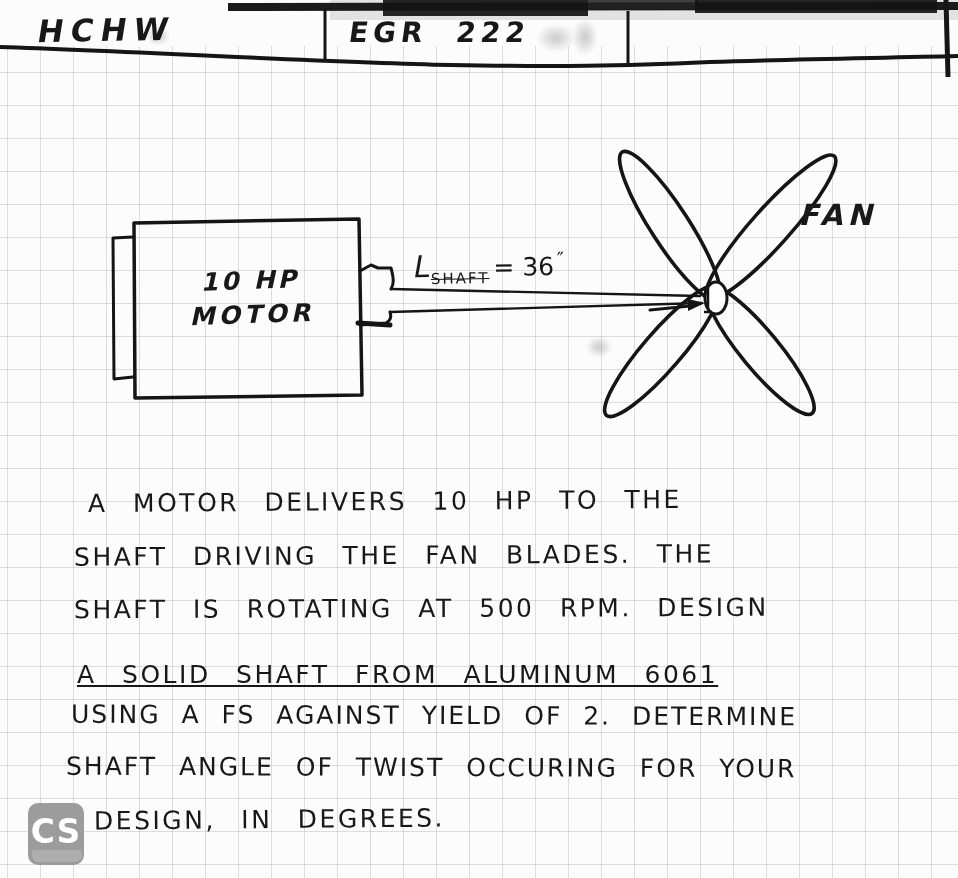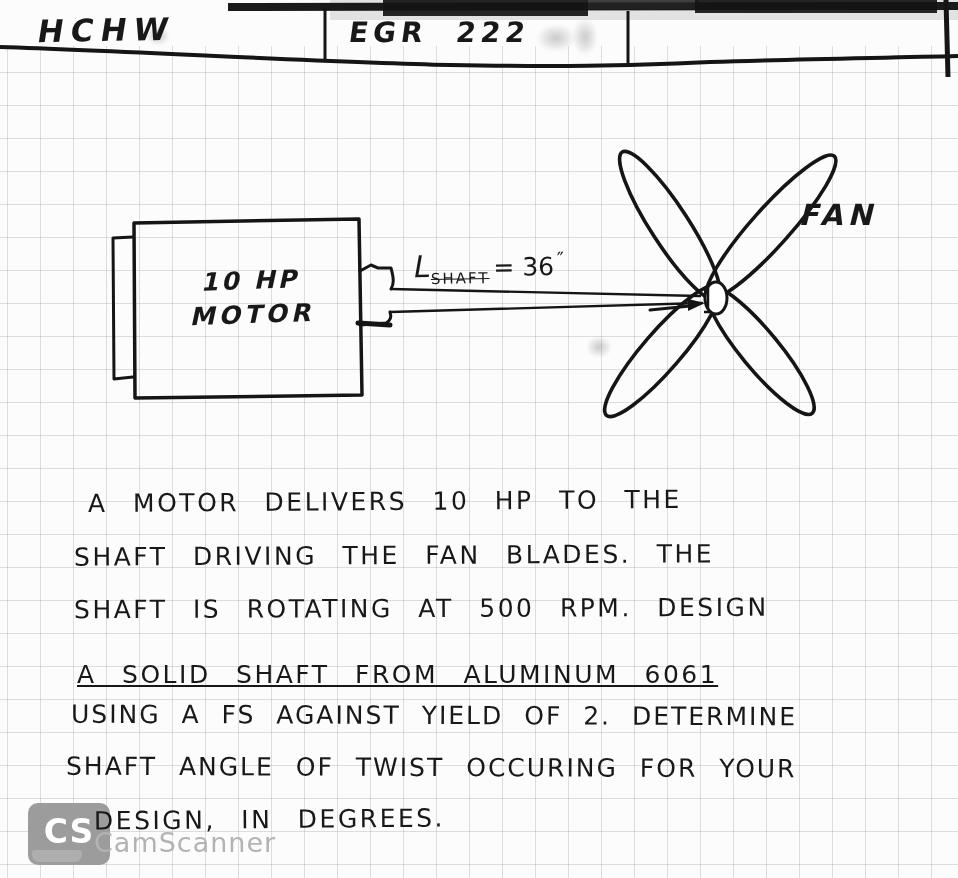--- a/index.html
+++ b/index.html
@@ -29,21 +29,21 @@
   .fan-label{left:801px;top:198px;font-size:29px;font-weight:600;letter-spacing:5px;transform:skewX(-14deg);}
   .prob{font-size:25px;letter-spacing:2.5px;word-spacing:15px;font-weight:500;}
   .p1{left:88px;top:487px;transform:rotate(-0.4deg);}
   .p2{left:74px;top:541px;transform:rotate(-0.3deg);}
   .p3{left:74px;top:594px;transform:rotate(-0.2deg);}
   .p4{left:77px;top:660px;text-decoration:underline;}
   .p5{left:71px;top:701px;letter-spacing:2px;word-spacing:11px;transform:rotate(0.2deg);}
   .p6{left:66px;top:753px;letter-spacing:2px;word-spacing:12px;transform:rotate(0.2deg);}
   .p7{left:94px;top:805px;transform:rotate(-0.5deg);}
   
-  .wm-badge{position:absolute;left:28px;top:803px;width:82px;height:62px;background:#9c9c9c;border-radius:10px;z-index:2;display:flex;align-items:center;justify-content:center;}
+  .wm-badge{position:absolute;left:28px;top:803px;width:56px;height:62px;background:#9c9c9c;border-radius:10px;z-index:2;display:flex;align-items:center;justify-content:center;}
   .wm-badge .lip{position:absolute;left:4px;bottom:3px;width:50px;height:12px;background:#aeaeae;border-radius:3px 3px 7px 7px;}
   .wm-badge .cs{color:#ffffff;font-size:33px;font-weight:bold;letter-spacing:1px;position:relative;top:-3px;}
   .wm-line1{position:absolute;left:94px;top:797px;font-size:25px;color:#b5b5b5;z-index:2;}
   .wm-line2{position:absolute;left:94px;top:827px;font-size:27px;color:#b3b3b3;z-index:2;letter-spacing:1px;}
   
   .smudge{position:absolute;z-index:2;background:radial-gradient(ellipse at center, rgba(120,120,120,.38), rgba(120,120,120,0) 70%);filter:blur(1px);}
   .s1{left:536px;top:24px;width:40px;height:28px;}
   .s2{left:572px;top:18px;width:26px;height:38px;}
   .s3{left:146px;top:26px;width:24px;height:20px;}
   .s4{left:586px;top:336px;width:26px;height:22px;}
@@ -90,21 +90,20 @@
       <ellipse cx="760" cy="350" rx="82" ry="19" transform="rotate(50.5 760 350)"></ellipse>
     </g>
     <ellipse cx="716" cy="298" rx="11" ry="16" fill="#ffffff" stroke="#151515" stroke-width="3"></ellipse>
     <path d="M708,288 L708,309 M712,312 L704,312" stroke="#151515" stroke-width="2.5" fill="none"></path>
   </svg>
 
   <div class="wm-badge">
     <div class="lip"></div>
     <span class="cs">CS</span>
   </div>
-  <div class="wm-line2">CamScanner</div>
 
   <div class="smudge s1"></div>
   <div class="smudge s2"></div>
   <div class="smudge s3"></div>
   <div class="smudge s4"></div>
 
   <div class="hw title">HCHW</div>
   <div class="hw course">EGR 222</div>
 
   <div class="hw motor-l1">10 HP</div>

